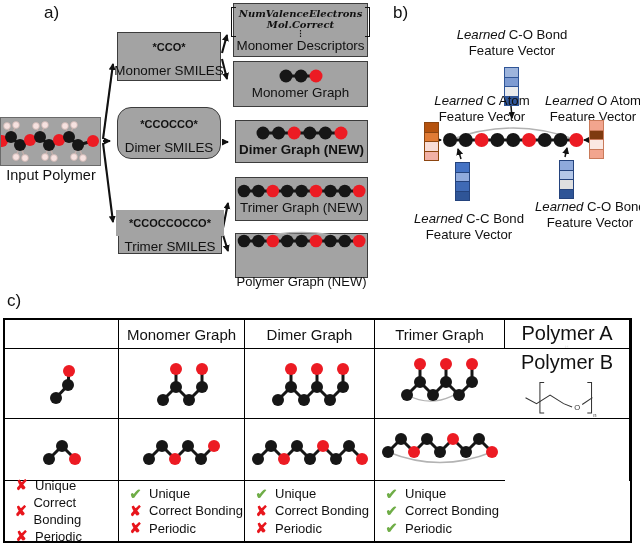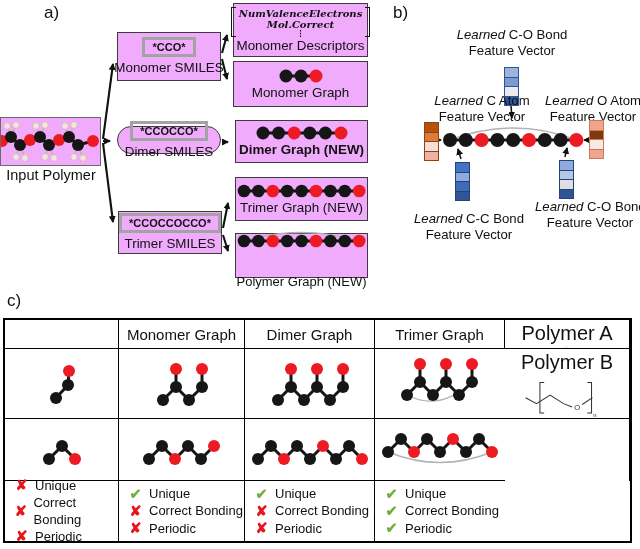--- a/index.html
+++ b/index.html
@@ -1,24 +1,24 @@
 <!DOCTYPE html>
 <html><head>
 <meta charset="utf-8">
 <style>
   html,body{margin:0;padding:0;background:#fff;}
   #canvas{position:relative;width:640px;height:549px;background:#fff;overflow:hidden;
           font-family:"Liberation Sans",sans-serif;color:#111;}
   #arrows{position:absolute;left:0;top:0;pointer-events:none;}
   .plabel{position:absolute;font-size:17px;color:#111;}
-  .box{position:absolute;border:1.6px solid #3c3c3c;background:#f0abfc;display:flex;flex-direction:column;
+  .box{position:absolute;border:1.6px solid #3c3c3c;background:#a3a3a3;display:flex;flex-direction:column;
        align-items:center;justify-content:center;box-sizing:border-box;gap:1px;}
   .cap{position:absolute;text-align:center;font-size:14.5px;}
   .boxlab{font-size:13.4px;line-height:1.15;white-space:nowrap;}
-  .smiles-chip{border:3px solid #a3a3a3;padding:1px 7px;font-size:11px;font-weight:600;margin-bottom:2px;white-space:nowrap;}
+  .smiles-chip{border:6px solid #a3a3a3;padding:1px 7px;font-size:11px;font-weight:600;margin-bottom:2px;white-space:nowrap;}
   .matrix{position:relative;padding:1px 8px;text-align:center;font-family:"DejaVu Serif",serif;
           font-style:italic;font-weight:600;font-size:10px;line-height:1.15;}
   .matrix::before{content:"";position:absolute;left:0;top:0;bottom:0;width:4px;
           border:1.5px solid #111;border-right:none;}
   .matrix::after{content:"";position:absolute;right:0;top:0;bottom:0;width:4px;
           border:1.5px solid #111;border-left:none;}
   .mdots{font-size:8px;line-height:5px;font-style:normal;}
   .gwrap{position:absolute;line-height:0;}
   .gbox-svg{line-height:0;}
   .vec{position:absolute;width:13px;display:grid;grid-auto-rows:8.6px;gap:1px;border:1.4px solid #333;box-sizing:content-box;}
@@ -117,21 +117,21 @@
           <circle cx="73" cy="38" r="3.4" fill="#f6e2e0" stroke="#cdb4b0" stroke-width="0.8"></circle>
           <circle cx="82" cy="39" r="3.4" fill="#f6e2e0" stroke="#cdb4b0" stroke-width="0.8"></circle>
         </svg></div>
   </div>
   <div class="cap" style="left:-4px;top:167px;width:110px;">Input Polymer</div>
 
   <div class="box" style="left:117px;top:32px;width:104px;height:49px;">
     <div class="smiles-chip">*CCO*</div>
     <div class="boxlab">Monomer SMILES</div>
   </div>
-  <div class="box" style="left:117px;top:126px;width:104px;height:28px;border-radius:14px;">
+  <div class="box" style="left:117px;top:107px;width:104px;height:52px;border-radius:14px;">
     <div class="smiles-chip">*CCOCCO*</div>
     <div class="boxlab">Dimer SMILES</div>
   </div>
   <div class="box" style="left:118px;top:211px;width:104px;height:43px;">
     <div class="smiles-chip">*CCOCCOCCO*</div>
     <div class="boxlab">Trimer SMILES</div>
   </div>
 
   <div class="box" style="left:233px;top:3px;width:135px;height:54px;">
     <div class="matrix">

